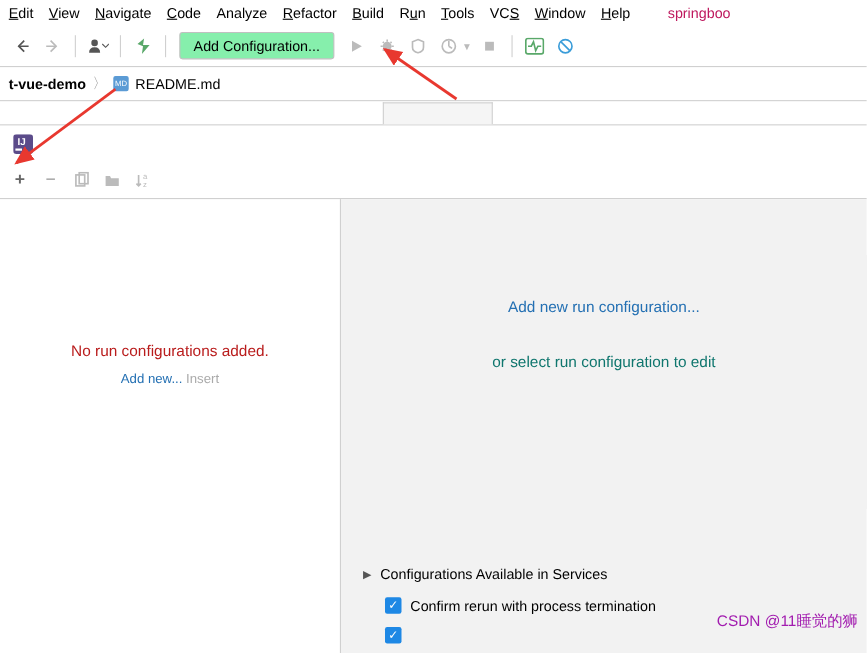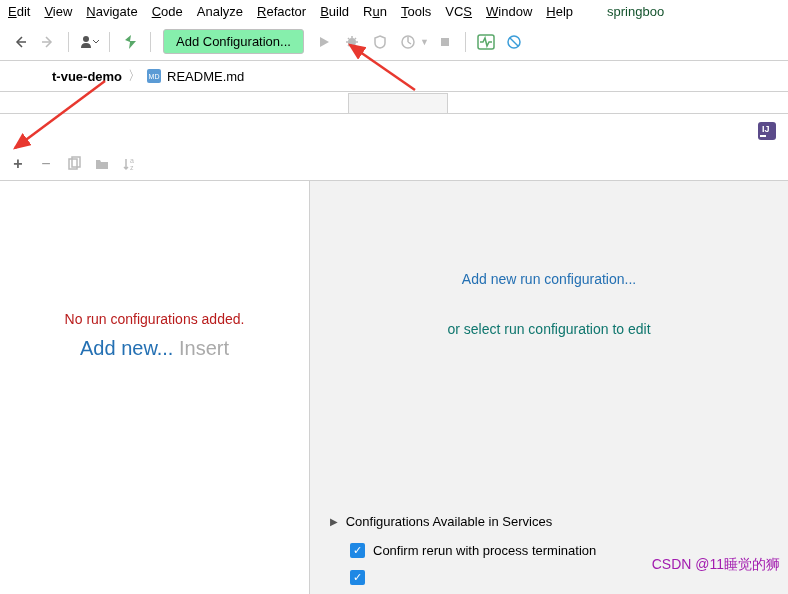--- a/index.html
+++ b/index.html
@@ -1,45 +1,45 @@
 <!DOCTYPE html>
 <html><head>
   <meta charset="utf-8">
   <style>
     * { margin: 0; padding: 0; box-sizing: border-box; font-family: "Segoe UI", Arial, sans-serif; }
     body { background: #fff; width: 788px; height: 594px; overflow: hidden; position: relative; font-size: 13px; color: #000; }
     
     .menubar { display: flex; gap: 14px; padding: 4px 8px; font-size: 13px; align-items: flex-end; }
     .menubar span { cursor: default; }
     .menubar .u { text-decoration: underline; }
-    .title-hint { color: #14532d; margin-left: 20px; }
+    .title-hint { color: #be185d; margin-left: 20px; }
     
     .toolbar { display: flex; align-items: center; gap: 4px; padding: 6px 8px; border-bottom: 1px solid #d0d0d0; }
     .tb-btn { width: 24px; height: 24px; display: flex; align-items: center; justify-content: center; color: #666; cursor: pointer; }
     .tb-sep { width: 1px; height: 20px; background: #d0d0d0; margin: 0 4px; }
     .config-btn { border: 1px solid #c0c0c0; border-radius: 3px; padding: 4px 12px; font-size: 13px; cursor: pointer; background: #86efac; margin: 0 4px; }
     
     .breadcrumb { display: flex; align-items: center; gap: 6px; padding: 6px 8px; border-bottom: 1px solid #d0d0d0; font-size: 13px; }
-    .breadcrumb .proj { font-weight: bold; margin-left: 44px; }
+    .breadcrumb .proj { font-weight: bold; }
     .breadcrumb .chev { color: #999; }
     .file-icon { width: 14px; height: 14px; background: #5b9bd5; display: inline-flex; align-items: center; justify-content: center; font-size: 7px; color: #fff; border-radius: 2px; }
     
     .tabs-row { height: 22px; border-bottom: 1px solid #d0d0d0; display: flex; align-items: center; padding: 0 8px; }
     .tab-stub { width: 100px; height: 20px; border: 1px solid #d0d0d0; border-bottom: none; margin-left: 340px; background: #f5f5f5; }
     
-    .dialog-title { display: flex; align-items: flex-end; gap: 20px; padding: 8px 12px; font-size: 14px; flex-direction: column; }
+    .dialog-title { display: flex; align-items: center; gap: 20px; padding: 8px 12px; font-size: 14px; }
     .dialog-icon { width: 18px; height: 18px; }
     
     .dialog-toolbar { display: flex; gap: 8px; padding: 6px 8px; border-bottom: 1px solid #d0d0d0; }
     .dlg-btn { width: 20px; height: 20px; display: flex; align-items: center; justify-content: center; color: #999; cursor: pointer; }
     
     .dialog-body { display: flex; height: 440px; }
     .left-pane { width: 310px; border-right: 1px solid #d0d0d0; display: flex; flex-direction: column; align-items: center; justify-content: flex-start; padding-top: 130px; }
     .empty-msg { color: #b91c1c; font-size: 14px; }
-    .add-new-line { margin-top: 10px; font-size: 20px; text-align: right; }
+    .add-new-line { margin-top: 10px; font-size: 12px; text-align: right; }
     .add-new-link { color: #2470b3; cursor: pointer; }
     .insert-hint { color: #aaa; }
     
     .right-pane { flex: 1; background: #f2f2f2; display: flex; flex-direction: column; padding: 20px; }
     .right-top { flex: 1; display: flex; flex-direction: column; align-items: center; justify-content: flex-start; padding-top: 70px; gap: 28px; }
     .add-new-config { color: #2470b3; font-size: 14px; cursor: pointer; }
     .or-select { color: #0f766e; font-size: 14px; margin-top: 6px; }
     
     .right-bottom { padding: 10px 0; }
     .section-header { display: flex; align-items: center; gap: 8px; font-size: 13px; padding: 8px 0; cursor: pointer; }

